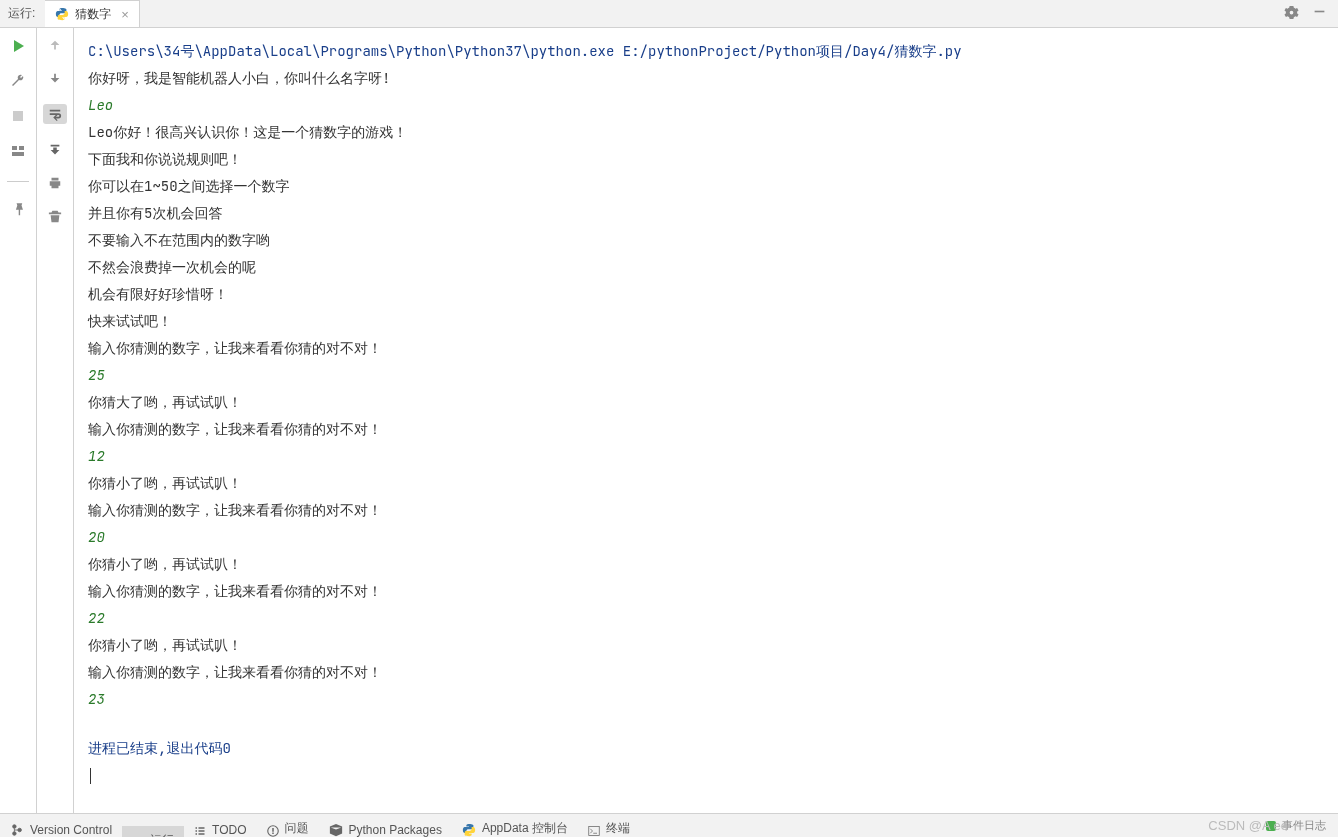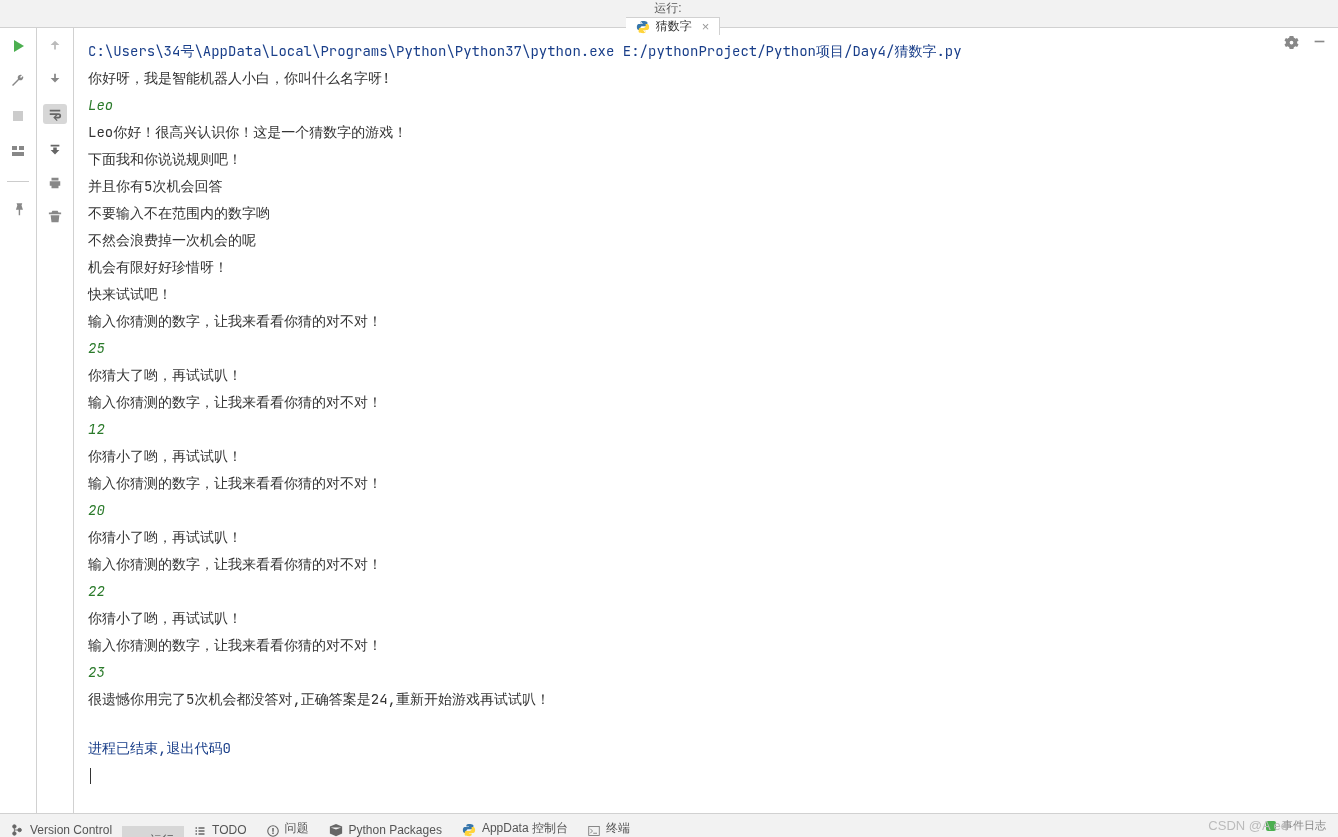--- a/index.html
+++ b/index.html
@@ -13,21 +13,20 @@
       overflow: hidden;
       position: relative;
     }
     .header {
       display: flex;
       align-items: center;
       height: 28px;
       border-bottom: 1px solid #d1d1d1;
       padding-left: 8px;
       background: #f2f2f2;
-      flex-direction: column;
     }
     .run-label { color: #555; margin-right: 10px; }
     .tab {
       display: flex;
       align-items: center;
       height: 27px;
       padding: 0 10px;
       background: #fff;
       border-right: 1px solid #d1d1d1;
       border-top: 1px solid #d1d1d1;
@@ -193,40 +192,40 @@
     </span>
   </div>
 
   <div class="console">
     <div class="path">C:\Users\34号\AppData\Local\Programs\Python\Python37\python.exe  E:/pythonProject/Python项目/Day4/猜数字.py</div>
     <div id="console-lines">
         <div>你好呀，我是智能机器人小白，你叫什么名字呀!</div>
         <div class="input-line">Leo</div>
         <div>Leo你好！很高兴认识你！这是一个猜数字的游戏！</div>
         <div>下面我和你说说规则吧！</div>
+        <div>你可以在1~50之间选择一个数字</div>
         <div>并且你有5次机会回答</div>
         <div>不要输入不在范围内的数字哟</div>
         <div>不然会浪费掉一次机会的呢</div>
         <div>机会有限好好珍惜呀！</div>
         <div>快来试试吧！</div>
         <div>输入你猜测的数字，让我来看看你猜的对不对！</div>
         <div class="input-line">25</div>
         <div>你猜大了哟，再试试叭！</div>
         <div>输入你猜测的数字，让我来看看你猜的对不对！</div>
         <div class="input-line">12</div>
         <div>你猜小了哟，再试试叭！</div>
         <div>输入你猜测的数字，让我来看看你猜的对不对！</div>
         <div class="input-line">20</div>
         <div>你猜小了哟，再试试叭！</div>
         <div>输入你猜测的数字，让我来看看你猜的对不对！</div>
         <div class="input-line">22</div>
         <div>你猜小了哟，再试试叭！</div>
         <div>输入你猜测的数字，让我来看看你猜的对不对！</div>
         <div class="input-line">23</div>
-        <div>很遗憾你用完了5次机会都没答对,正确答案是24,重新开始游戏再试试叭！</div>
       </div>
     <div style="height:22px"></div>
     <div class="final">进程已结束,退出代码0</div>
     <div><span class="cursor-blink"></span></div>
   </div>
 </div>
 
 <div class="watermark">CSDN @A                  eo</div>
 
 <div class="bottom-bar">

